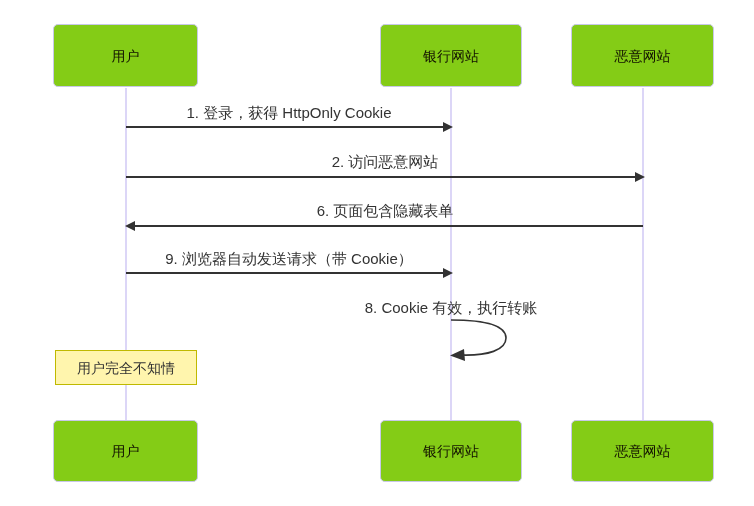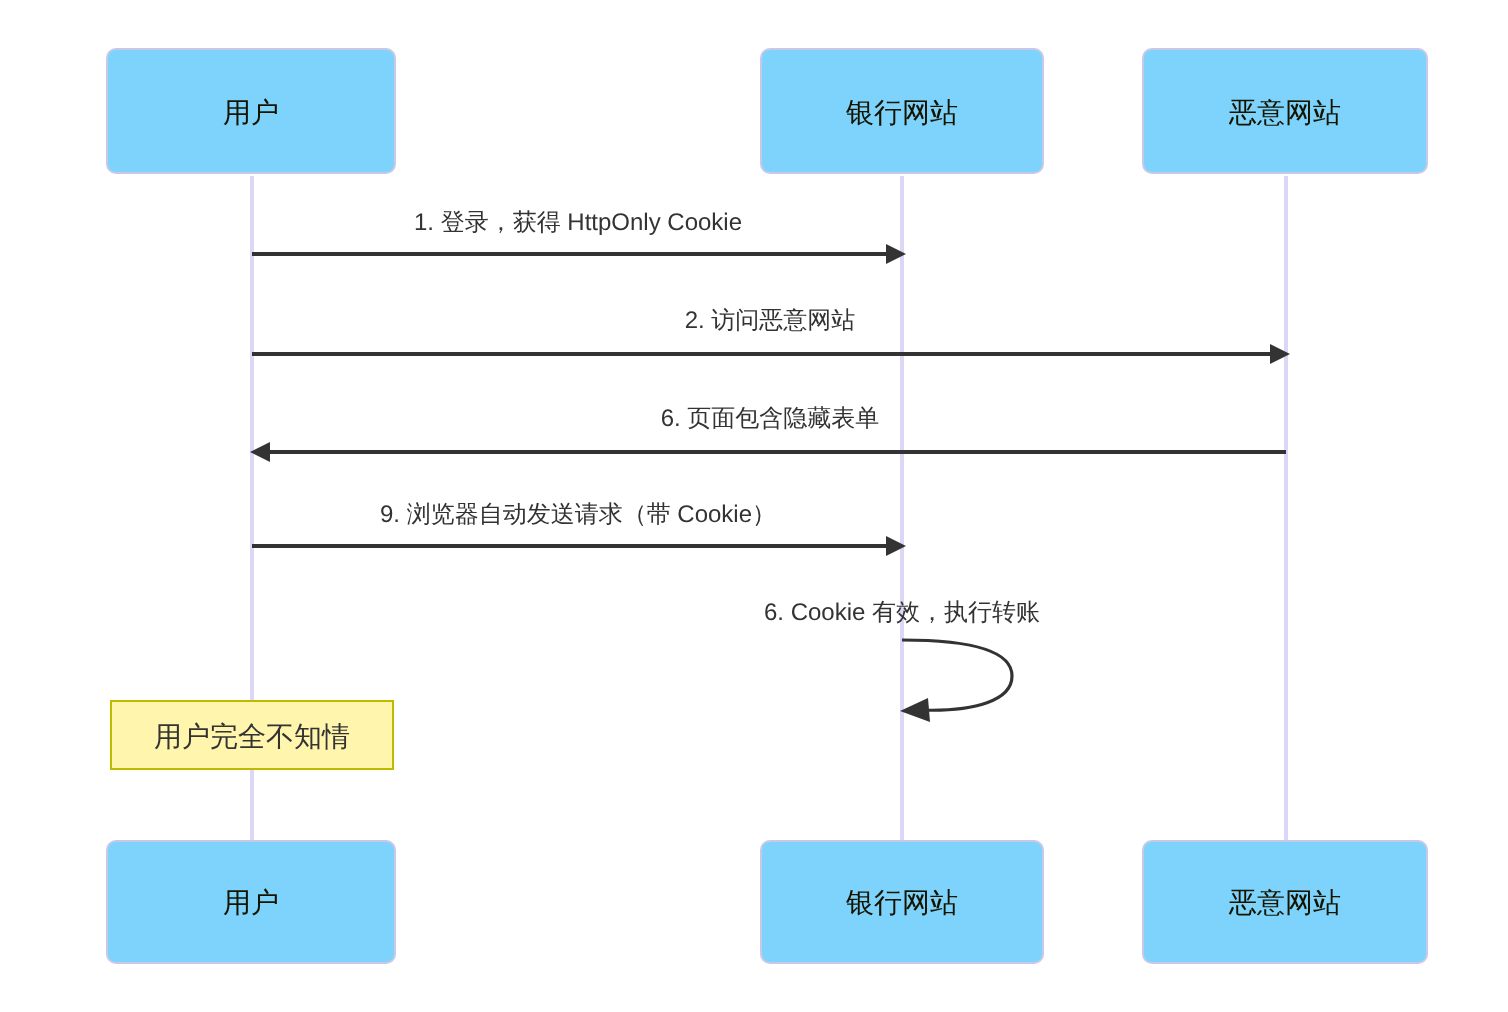--- a/index.html
+++ b/index.html
@@ -18,40 +18,40 @@
   #diagram-root {
     position: absolute;
     left: 0;
     top: 0;
     width: 754px;
     height: 506px;
   }
   .actor-box {
     position: absolute;
     box-sizing: border-box;
-    background: #7dd3fc;
+    background: #84cc16;
     border: 1px solid #C8C8E8;
     border-radius: 5px;
     display: flex;
     align-items: center;
     justify-content: center;
     color: #131300;
     font-size: 14px;
     line-height: 1;
     user-select: none;
   }
   .lifeline {
     position: absolute;
     width: 2px;
     background: #DCD6F7;
   }
   .msg-label {
     position: absolute;
     color: #333333;
-    font-size: 12px;
+    font-size: 15px;
     white-space: nowrap;
     text-align: right;
     transform: translateX(-50%);
     line-height: 1;
   }
   .msg-line {
     position: absolute;
     height: 1.6px;
     background: #333333;
   }
@@ -122,21 +122,21 @@
   <div class="arrowhead right" style="left:635px; top:172px;"></div>
 
   <div class="msg-label" style="left:385px; top:203px;">6. 页面包含隐藏表单</div>
   <div class="msg-line" style="left:134px; top:225px; width:509px;"></div>
   <div class="arrowhead left" style="left:125px; top:221px;"></div>
 
   <div class="msg-label" style="left:289px; top:251px;">9. 浏览器自动发送请求（带 Cookie）</div>
   <div class="msg-line" style="left:126px; top:272px; width:319px;"></div>
   <div class="arrowhead right" style="left:443px; top:268px;"></div>
 
-  <div class="msg-label" style="left:451px; top:300px;">6. Cookie 有效，执行转账</div>
+  <div class="msg-label" style="left:451px; top:300px;">8. Cookie 有效，执行转账</div>
   <svg class="selfloop" xmlns="http://www.w3.org/2000/svg" style="left:448px; top:318px; width:70px; height:44px;" viewBox="0 0 70 44">
     <path d="M 3 2 C 40 2, 58 8, 58 20 C 58 32, 40 38, 12 37"></path>
     <polygon points="16,31 2,37.5 17,43"></polygon>
   </svg>
 
   <div class="note-box" style="left:55px; top:350px; width:142px; height:35px;">
     <span>用户完全不知情</span>
   </div>
 
   <div class="actor-box" style="left:53px; top:420px; width:145px; height:62px;">

